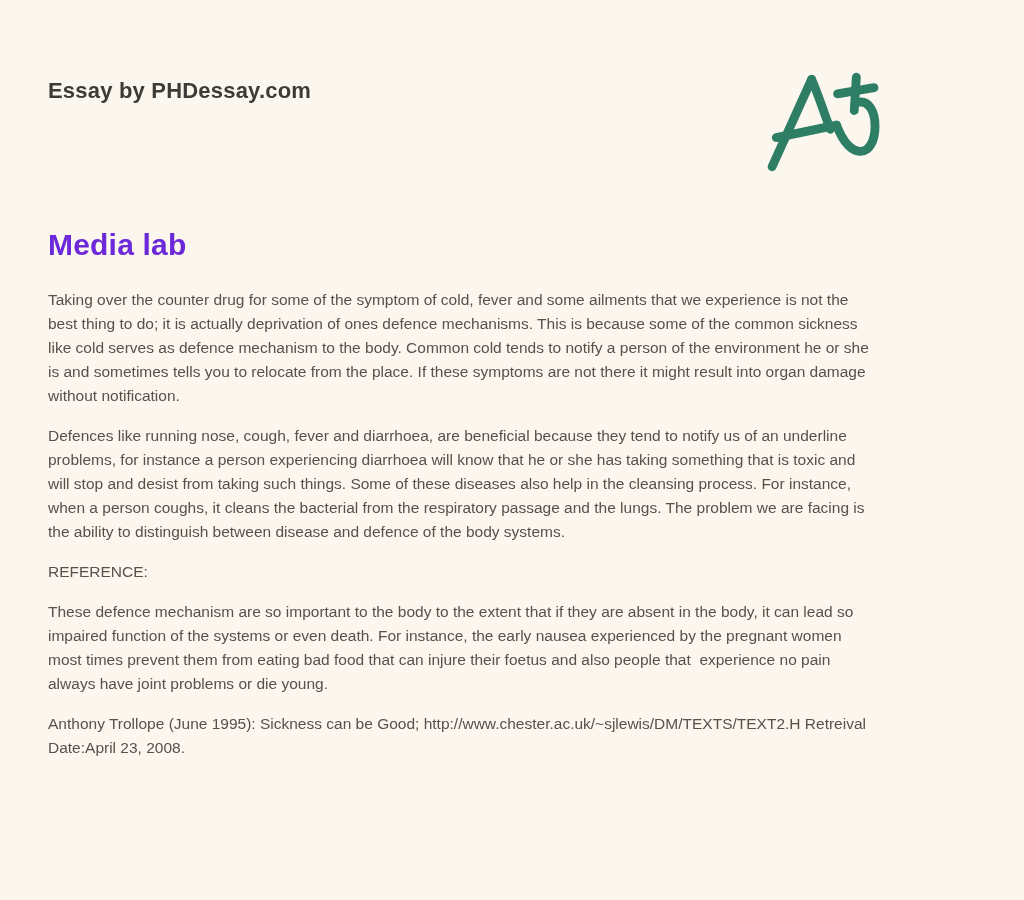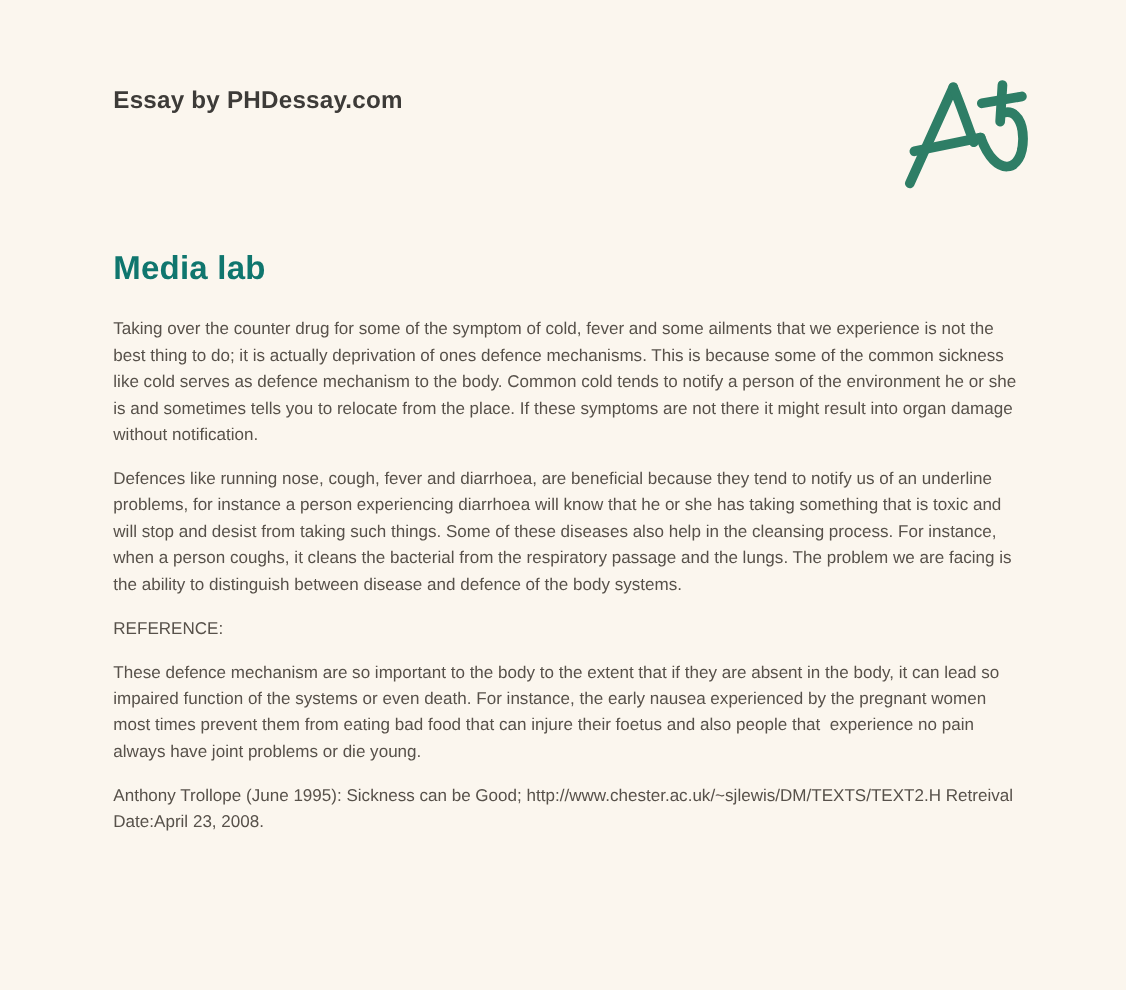--- a/index.html
+++ b/index.html
@@ -6,21 +6,21 @@
   html, body {
     width: 1024px;
     min-height: 900px;
     background: #fbf6ee;
     font-family: "Liberation Sans", "DejaVu Sans", sans-serif;
   }
   .page {
     width: 1024px;
     min-height: 900px;
     background: #fbf6ee;
-    padding: 78px 96px 20px 103px;
+    padding: 78px 96px 20px 48px;
   }
   .header {
     display: flex;
     justify-content: space-between;
     align-items: flex-start;
     width: 832px;
   }
   .site-title {
     font-size: 22px;
     font-weight: 700;
@@ -40,21 +40,21 @@
     margin-top: -8px;
     width: 116px;
     height: 104px;
     flex: 0 0 auto;
   }
   .essay-title {
     margin-top: 54px;
     margin-bottom: 26px;
     font-size: 30px;
     font-weight: 700;
-    color: #0f766e;
+    color: #6d28d9;
     letter-spacing: 0.2px;
   }
   .essay-body p {
     width: 832px;
     font-size: 15.5px;
     line-height: 24px;
     color: #57514a;
     margin: 0 0 16px 0;
     white-space: pre-wrap;
   }

